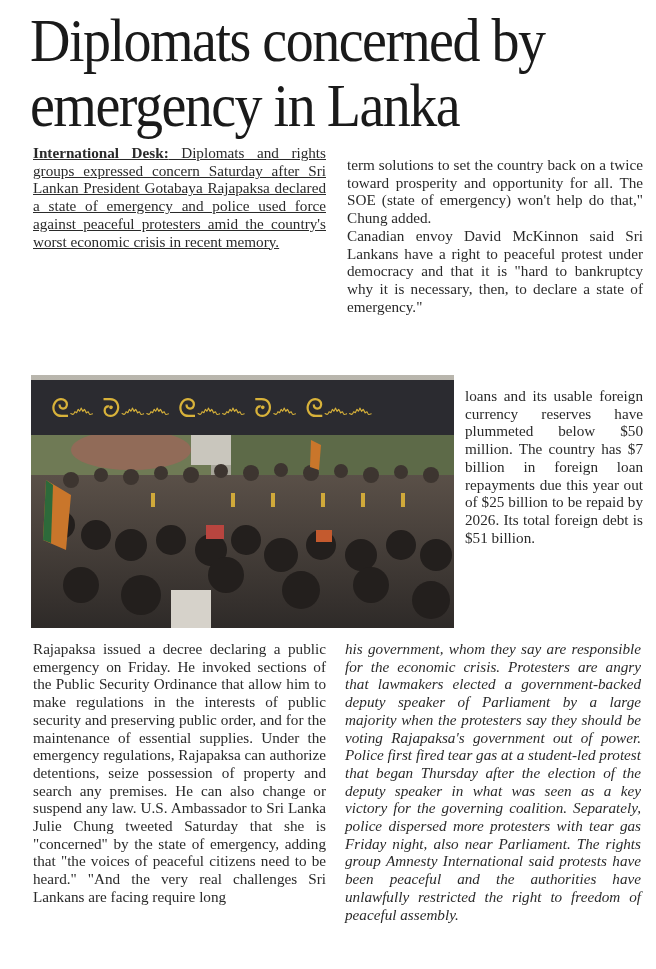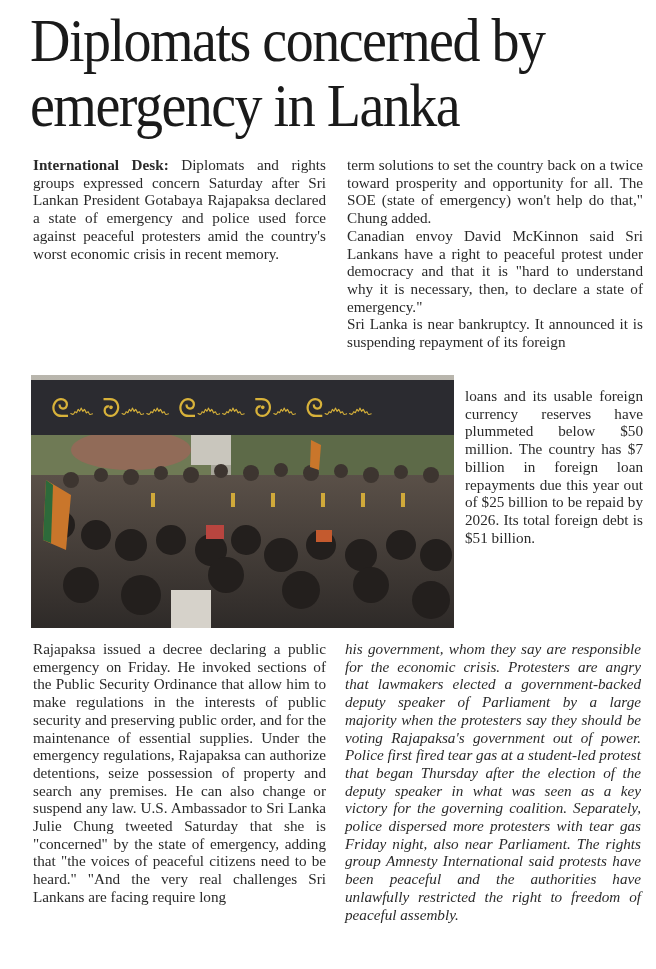--- a/index.html
+++ b/index.html
@@ -11,21 +11,21 @@
     letter-spacing: -1.5px; margin: 0; transform: scaleY(1.08); transform-origin: top left;
   }
   .txt {
     position: absolute;
     font-family: "Liberation Serif", "DejaVu Serif", serif;
     font-size: 15.2px; line-height: 17.7px; color: #2a2a2a;
     text-align: justify; margin: 0;
   }
   .txt p { margin: 0; text-align: justify; }
   .lead-label { font-weight: bold; }
-  #col1-top { left: 33px; top: 156px; width: 293px; }
+  #col1-top { left: 33px; top: 144px; width: 293px; text-decoration: underline; }
   #col2-top { left: 347px; top: 156px; width: 296px; }
   #col2-wrap { left: 465px; top: 387px; width: 178px; }
   #col1-bottom { left: 33px; top: 640px; width: 293px; }
   #col2-bottom { left: 345px; top: 640px; width: 296px; font-style: italic; }
 
   .photo {
     position: absolute; left: 31px; top: 375px; width: 423px; height: 253px;
     overflow: hidden; background: #bef264;
   }
   .photo svg { display: block; width: 100%; height: 100%; }
@@ -34,22 +34,21 @@
 <body>
 
 <h1 class="headline">Diplomats concerned by emergency in Lanka</h1>
 
 <div class="txt" id="col1-top">
   <p><span class="lead-label">International Desk:</span><span> Diplomats and rights groups expressed concern Saturday after Sri Lankan President Gotabaya Rajapaksa declared a state of emergency and police used force against peaceful protesters amid the country's worst economic crisis in recent memory.</span></p>
 </div>
 
 <div class="txt" id="col2-top">
   <p>term solutions to set the country back on a twice toward prosperity and opportunity for all. The SOE (state of emergency) won't help do that," Chung added.</p>
-  <p>Canadian envoy David McKinnon said Sri Lankans have a right to peaceful protest under democracy and that it is "hard to understand why it is necessary, then, to declare a state of emergency."</p>
-  <p>Sri Lanka is near bankruptcy. It announced it is suspending repayment of its foreign</p>
+  <p>Canadian envoy David McKinnon said Sri Lankans have a right to peaceful protest under democracy and that it is "hard to bankruptcy why it is necessary, then, to declare a state of emergency."</p>
 </div>
 
 <div class="photo">
   <svg viewBox="0 0 423 253" preserveAspectRatio="none">
     <defs>
       <linearGradient id="sky" x1="0" y1="0" x2="0" y2="1">
         <stop offset="0" stop-color="#b9b6ad"></stop>
         <stop offset="1" stop-color="#8a8a7a"></stop>
       </linearGradient>
       <linearGradient id="crowd" x1="0" y1="0" x2="0" y2="1">

